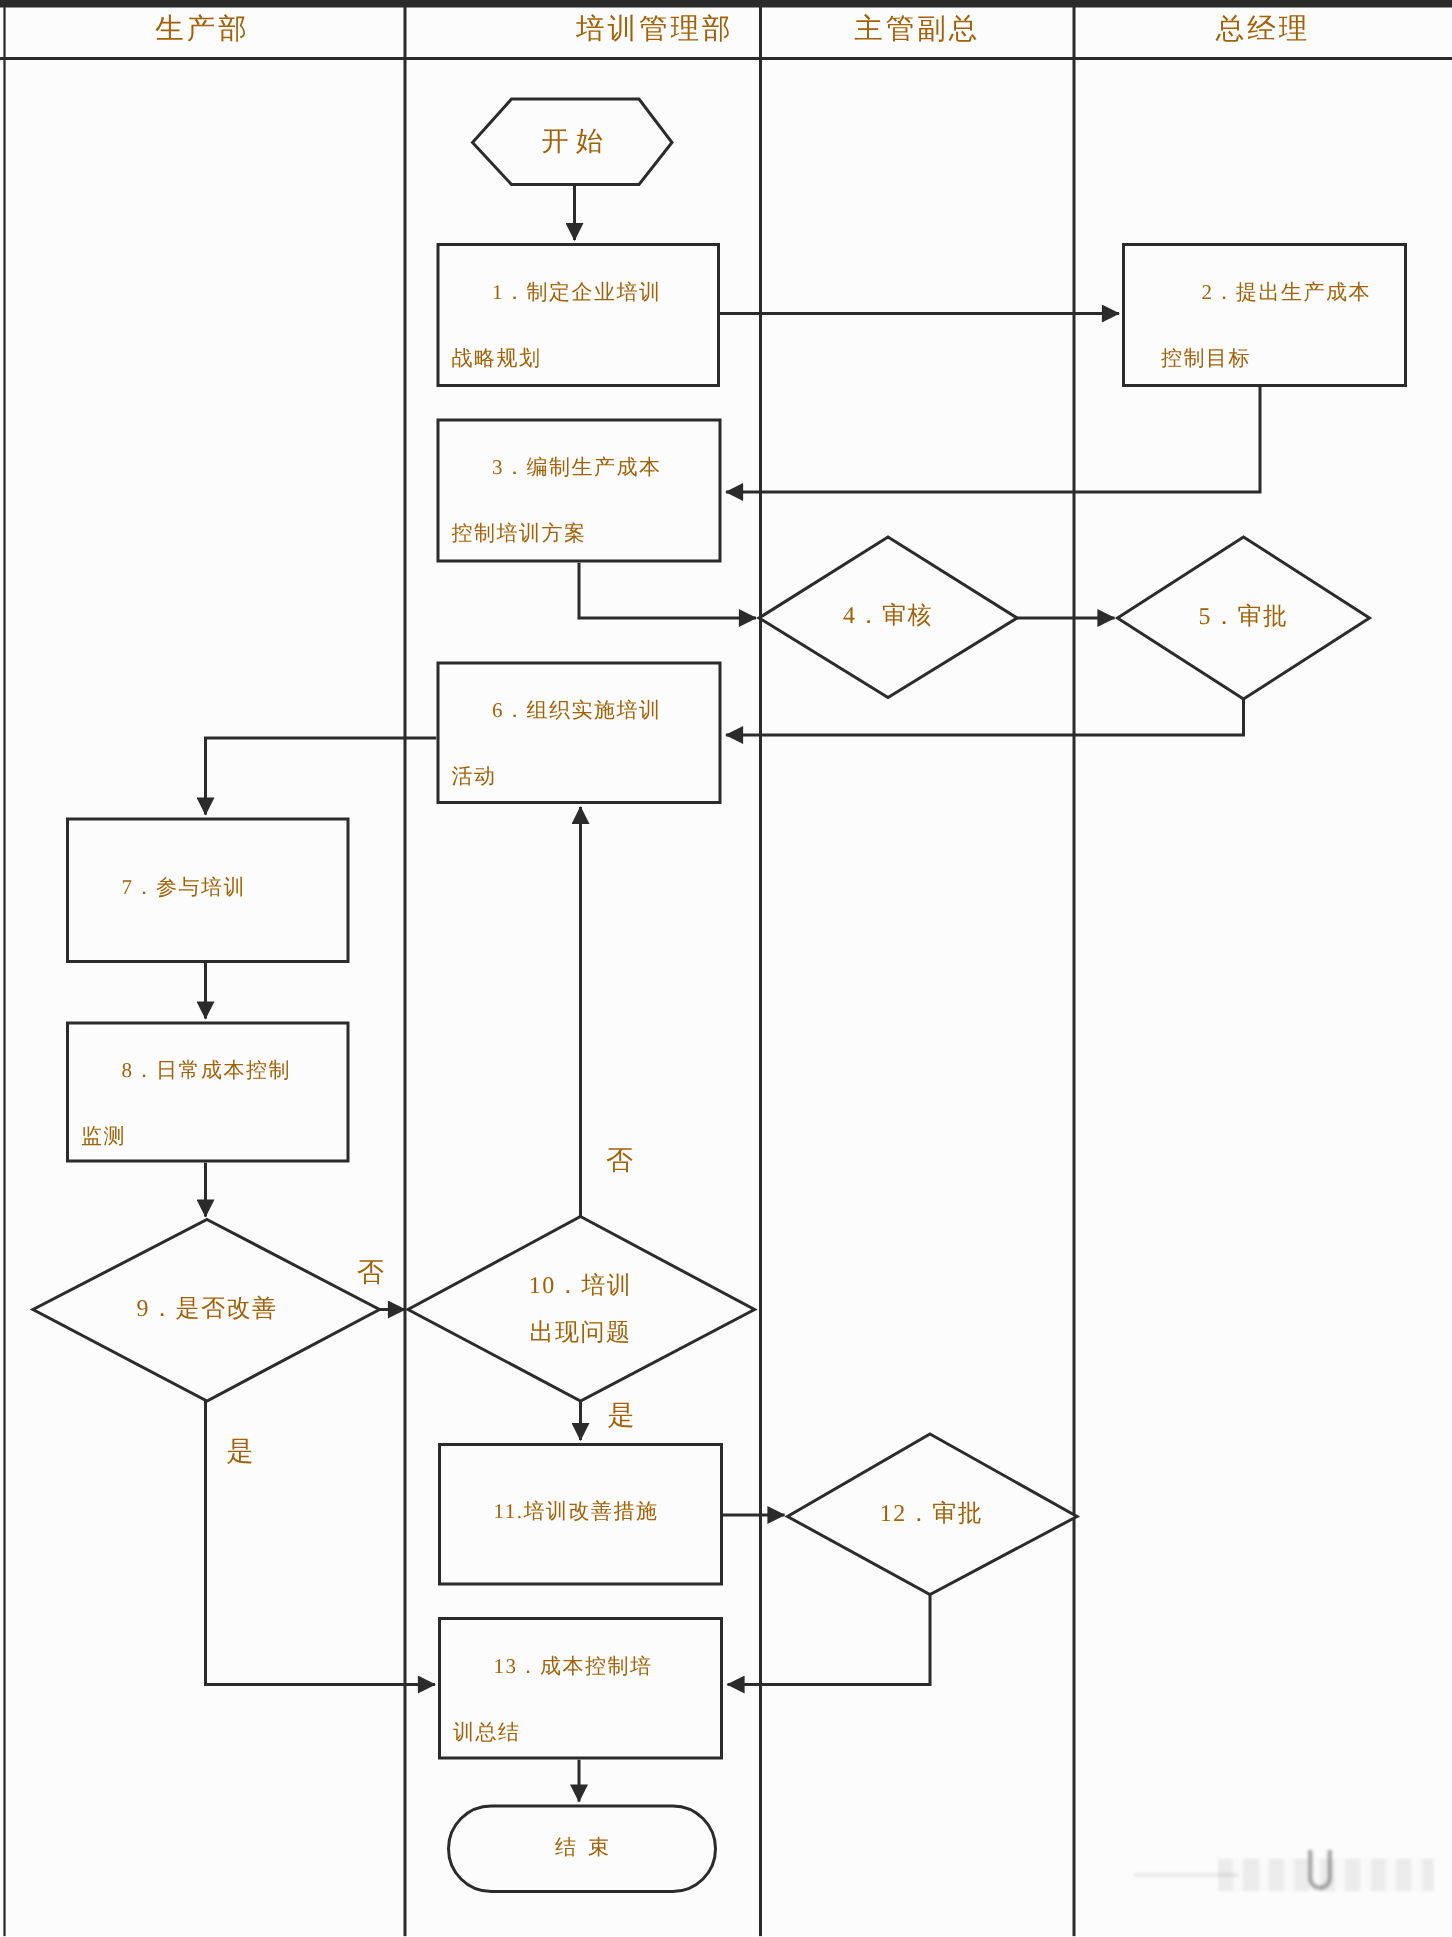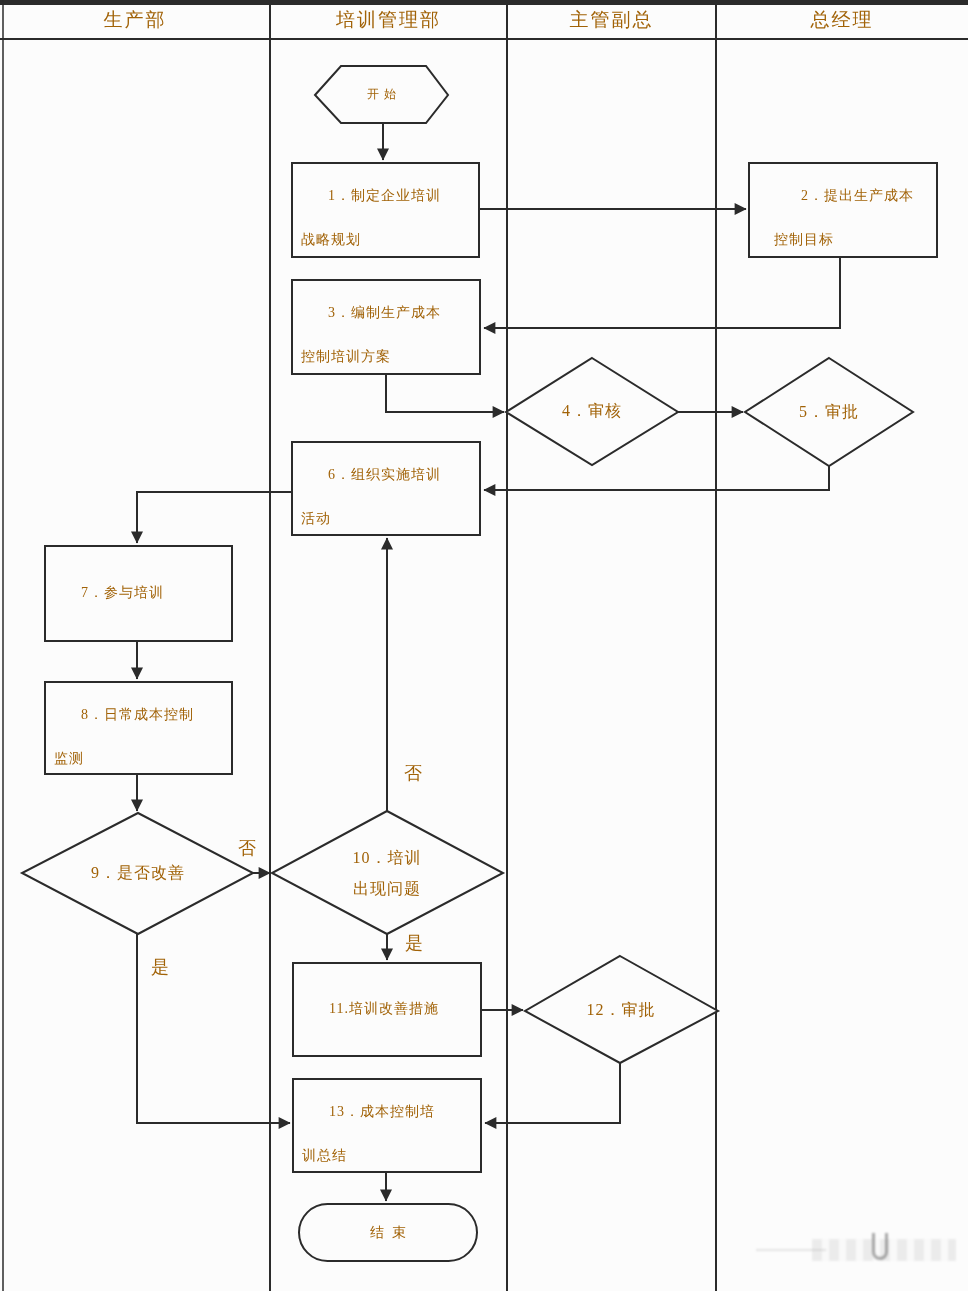--- a/index.html
+++ b/index.html
@@ -27,21 +27,21 @@
   .dlabel {
     position:absolute; text-align:center; font-size:16px;
     letter-spacing:1px; line-height:26px;
   }
   .d2 { line-height:31px; white-space:pre-line; }
   .elabel { position:absolute; font-size:18px; width:26px; text-align:center; line-height:26px; }
   .term {
     border:2px solid #2b2b2b; border-radius:30px; background:#fcfcfc;
     text-align:center; letter-spacing:8px; text-indent:8px; line-height:55px;
   }
-  .startlabel { position:absolute; text-align:center; letter-spacing:5px; text-indent:5px; font-size:12px; }
+  .startlabel { position:absolute; text-align:center; letter-spacing:5px; text-indent:5px; font-size:18px; }
   .watermark { position:absolute; left:756px; top:1238px; width:200px; height:28px; opacity:.65; filter:blur(1px); }
   .wm-line { position:absolute; left:0; top:11px; width:70px; height:2px; background:rgba(100,100,100,.25); }
   .wm-blocks { position:absolute; left:56px; top:1px; width:144px; height:22px;
     background:repeating-linear-gradient(90deg, rgba(110,110,110,.18) 0 10px, rgba(160,160,160,.05) 10px 17px); }
   .wm-u { position:absolute; left:116px; top:-5px; width:16px; height:27px; box-sizing:border-box;
     border:3px solid rgba(40,40,40,.6); border-top:none; border-radius:0 0 9px 9px; background:transparent; }
 </style>
 </head>
 <body>
 
@@ -86,21 +86,21 @@
       <path d="M137,934 V1123 H290"></path>
       <path d="M387,811 V538"></path>
       <path d="M387,934 V960"></path>
       <path d="M482,1010 H523"></path>
       <path d="M620,1063 V1123 H485"></path>
       <path d="M386,1173 V1201"></path>
     </g>
   </svg>
 
   <div class="lane-label" style="left:0;width:270px;">生产部</div>
-  <div class="lane-label" style="left:270px;width:237px;">培训管理部</div>
+  <div class="lane-label" style="left:270px;width:237px;padding-left:48px;">培训管理部</div>
   <div class="lane-label" style="left:716px;width:252px;">总经理</div>
   <div class="lane-label" style="left:507px;width:209px;">主管副总</div>
 
   <div class="startlabel" style="left:315px;top:66px;width:133px;height:57px;line-height:57px;">开始</div>
   <div class="node term" style="left:298px;top:1203px;width:180px;height:59px;">结束</div>
 
   <div class="node rect" style="left:291px;top:162px;width:189px;height:96px;">1．制定企业培训
 战略规划</div>
   <div class="node rect" style="left:748px;top:162px;width:190px;height:96px;padding-left:24px;">2．提出生产成本
 控制目标</div>

